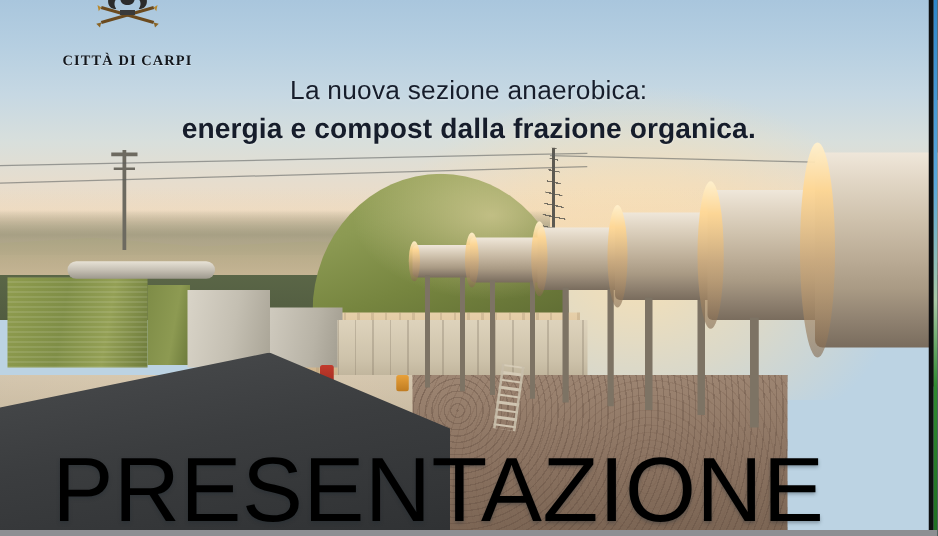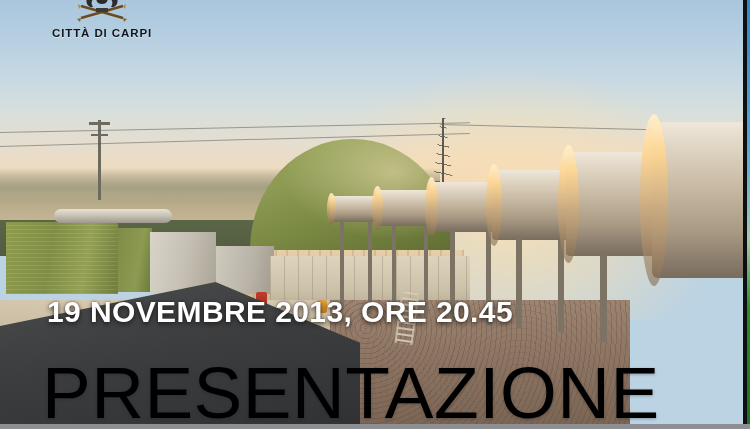--- a/index.html
+++ b/index.html
@@ -176,23 +176,23 @@
 
   
   .logo-carpi{
     position:absolute;left:44px;top:-14px;width:116px;text-align:center;
   }
   .crest{
     position:relative;width:62px;height:40px;margin:0 auto;
   }
   .crest svg{display:block;}
   .carpi-label{
-    font-family:Liberation Sans, sans-serif;
+    font-family:Liberation Serif, serif;
     font-weight:bold;font-size:11.5px;letter-spacing:.9px;
-    color:#12161c;margin-top:1px;
+    color:#12161c;margin-top:17px;
     text-shadow:0 1px 0 rgba(255,255,255,.45);
   }
 
   .logo-aimag{
     position:absolute;left:265px;top:1px;display:flex;align-items:center;gap:4px;
   }
   .aimag-mark{width:43px;height:36px;display:block;}
   .aimag-word{
     font-family:"Liberation Sans",sans-serif;
     font-size:40px;font-weight:bold;font-style:italic;
@@ -344,23 +344,26 @@
           <path d="M52 32 l4 1 l-3 3 z" fill="#8a6526"></path>
           <path d="M10 32 l-4 1 l3 3 z" fill="#8a6526"></path>
           <path d="M25 22 h12 v4 h-12 z" fill="#3a3a3a"></path>
         </g>
       </svg>
     </div>
     <div class="carpi-label">CITTÀ DI CARPI</div>
   </div>
 
 
+  <div class="headline">
+    <span class="l1">La nuova sezione anaerobica:</span>
+    <span class="l2">energia e compost dalla frazione organica.</span>
+  </div>
 
   <div class="datebox">
-    <div class="date-full">19 NOVEMBRE 2013, ORE 20.45</div>
   </div>
 
   <div class="presentazione">PRESENTAZIONE</div>
 
   <div class="invito">INVITO</div>
 
   <div class="edge-dark"></div>
   <div class="edge-next"></div>
   <div class="bottom-bar"></div>
 

